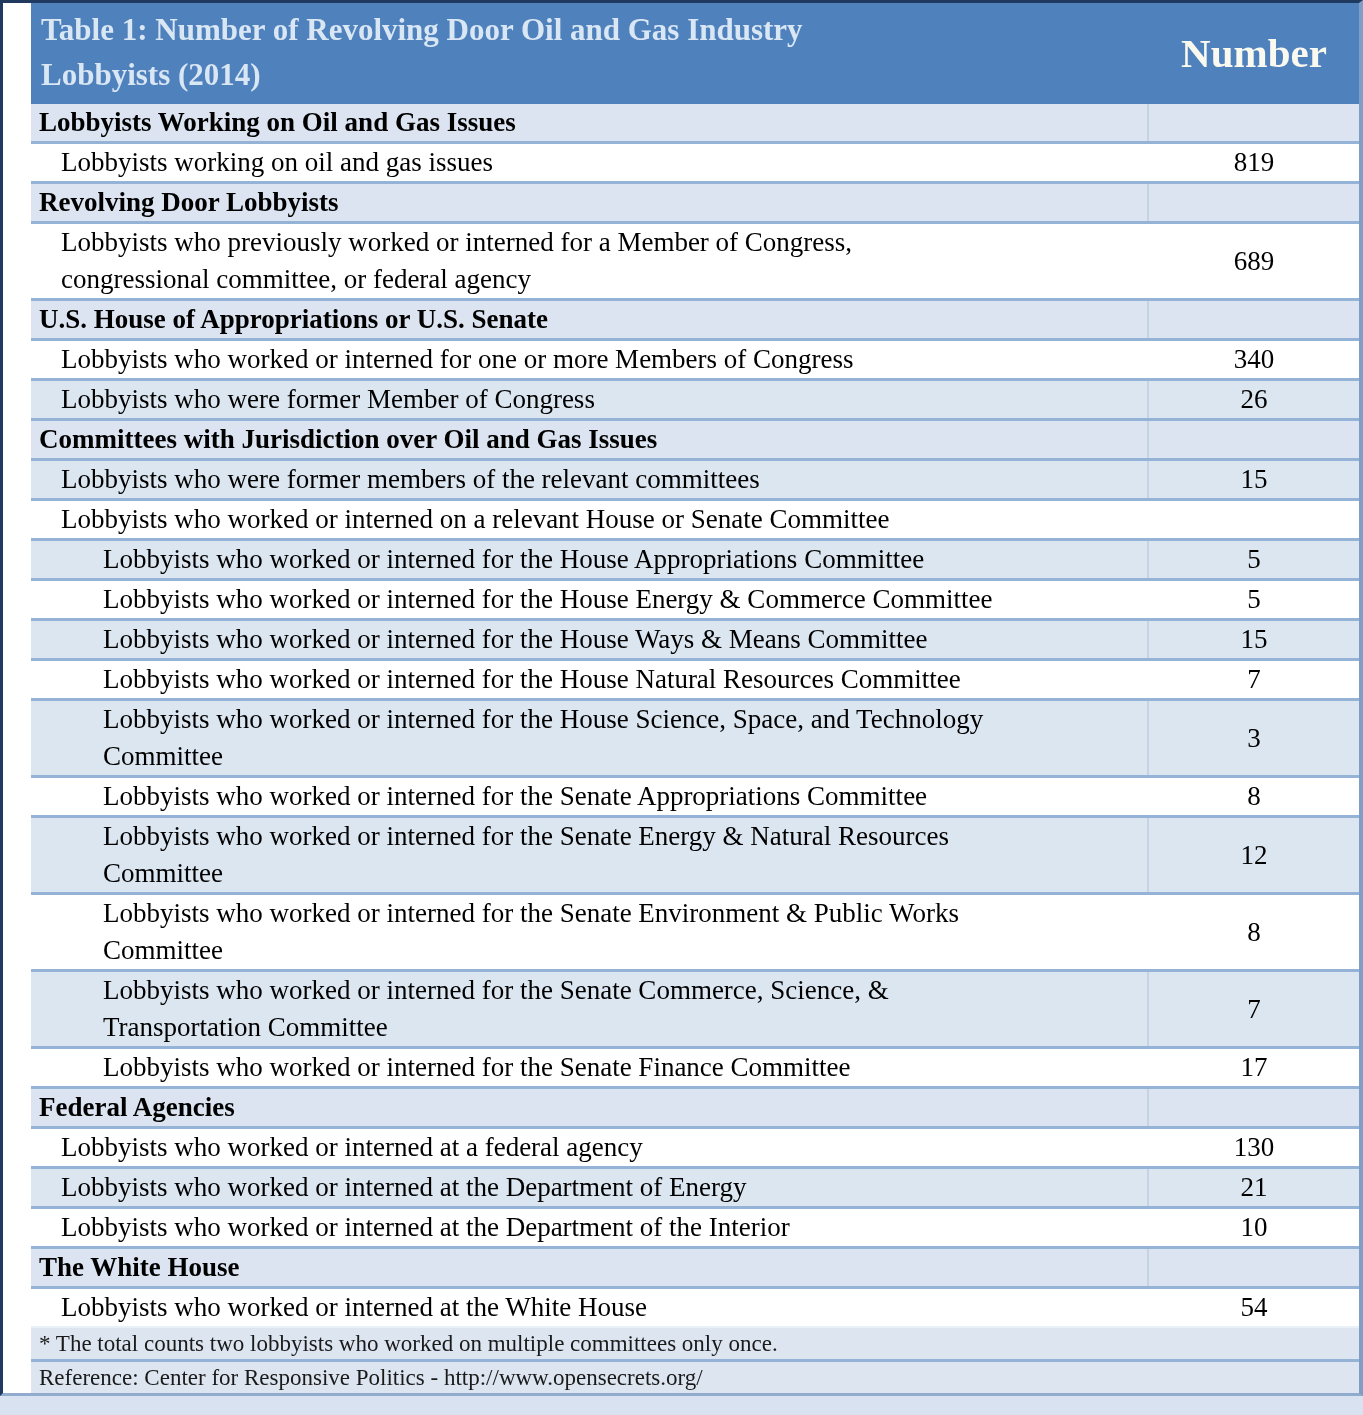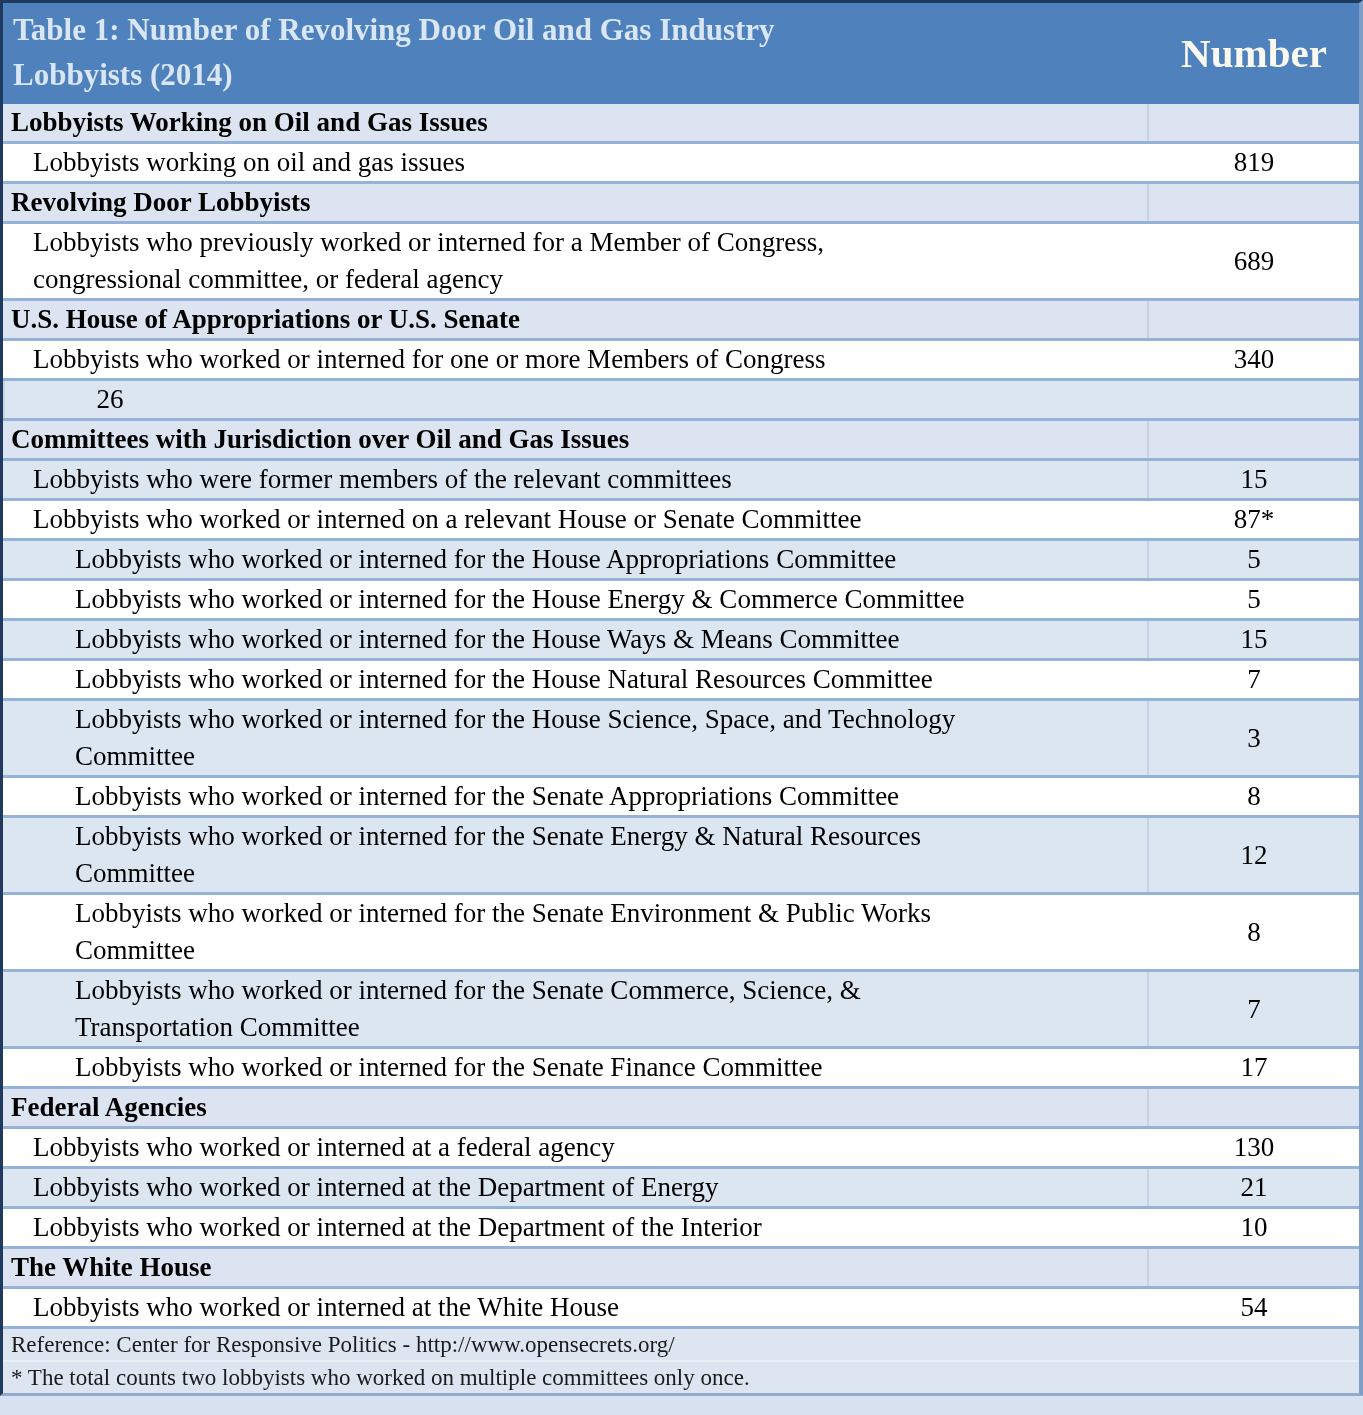--- a/index.html
+++ b/index.html
@@ -13,20 +13,21 @@
     border-left:3px solid #203A5F;
     border-top:3px solid #203A5F;
     border-right:4px solid #7E9EC6;
     border-bottom:3px solid #90ABCE;
     background:#FFFFFF;
   }
   .row {
     display:flex;
     align-items:flex-start;
     border-top:3px solid #95B3D7;
+    margin-left:28px;
   }
   .row:first-child { border-top:none; }
 
   .row.header {
     background:#4F81BD;
     min-height:92px;
   }
   .row.header .label {
     color:#D9E6F4;
     font-weight:bold;
@@ -110,33 +111,33 @@
       </div>
       <div class="row section">
         <div class="label">U.S. House of Appropriations or U.S. Senate</div>
         <div class="num"></div>
       </div>
       <div class="row white">
         <div class="label indent1">Lobbyists who worked or interned for one or more Members of Congress</div>
         <div class="num">340</div>
       </div>
       <div class="row blue">
+        <div class="label indent1">Lobbyists who were former Member of Congress</div>
         <div class="num">26</div>
       </div>
       <div class="row section">
         <div class="label">Committees with Jurisdiction over Oil and Gas Issues</div>
         <div class="num"></div>
       </div>
       <div class="row blue">
         <div class="label indent1">Lobbyists who were former members of the relevant committees</div>
         <div class="num">15</div>
       </div>
       <div class="row white">
         <div class="label indent1">Lobbyists who worked or interned on a relevant House or Senate Committee</div>
-        <div class="num">87*</div>
       </div>
       <div class="row blue">
         <div class="label indent2">Lobbyists who worked or interned for the House Appropriations Committee</div>
         <div class="num">5</div>
       </div>
       <div class="row white">
         <div class="label indent2">Lobbyists who worked or interned for the House Energy &amp; Commerce Committee</div>
         <div class="num">5</div>
       </div>
       <div class="row blue">
@@ -194,20 +195,20 @@
       <div class="row section">
         <div class="label">The White House</div>
         <div class="num"></div>
       </div>
       <div class="row white">
         <div class="label indent1">Lobbyists who worked or interned at the White House</div>
         <div class="num">54</div>
       </div>
     </div>
 
+  <div class="row footer footer2">
+    <div class="label">* The total counts two lobbyists who worked on multiple committees only once.</div>
+  </div>
   <div class="row footer">
     <div class="label">Reference: Center for Responsive Politics - http://www.opensecrets.org/</div>
   </div>
-  <div class="row footer footer2">
-    <div class="label">* The total counts two lobbyists who worked on multiple committees only once.</div>
-  </div>
 
 </div>
 
 </body></html>

